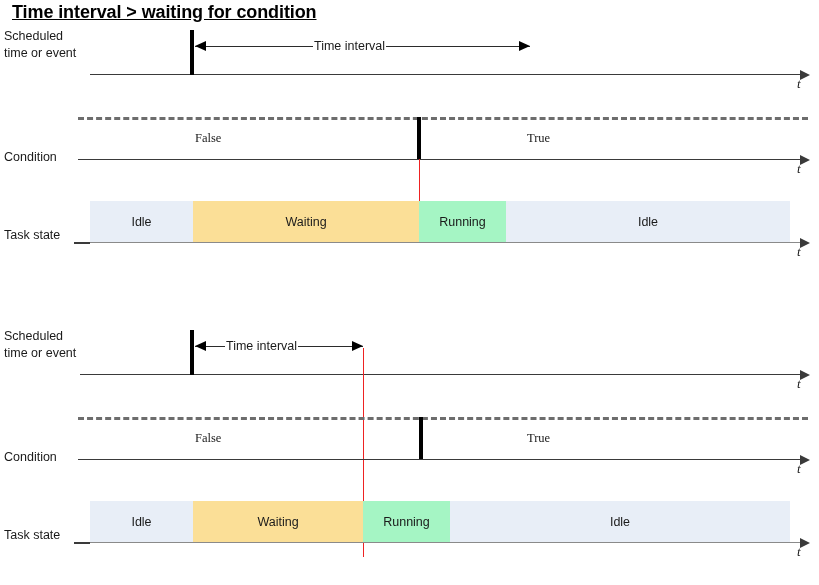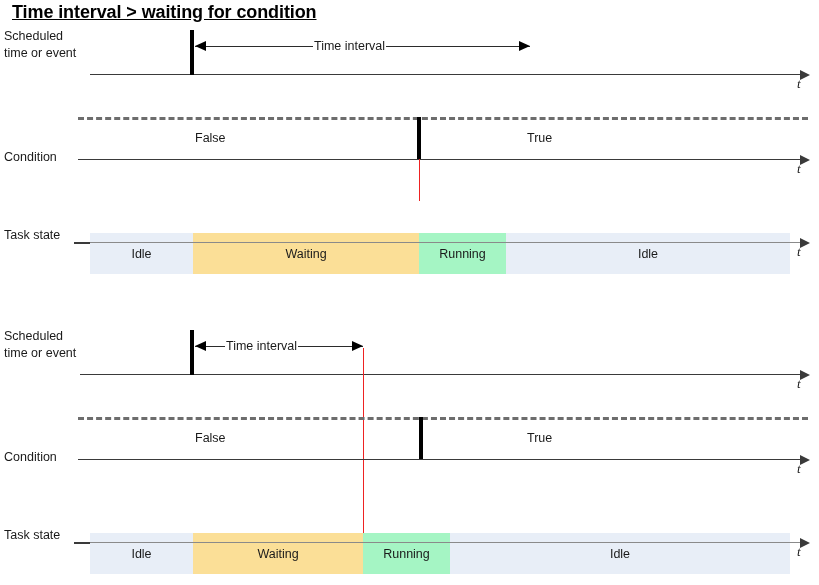--- a/index.html
+++ b/index.html
@@ -112,32 +112,32 @@
     padding: 0 1px;
     white-space: nowrap;
     transform: translateY(-50%);
   }
 
   .state-label {
     position: absolute;
     font-size: 12.5px;
     color: #1a1a1a;
     white-space: nowrap;
+    font-family: Liberation Serif, serif;
   }
 
   
   .state-block {
     position: absolute;
     box-sizing: border-box;
     font-size: 12.5px;
     color: #1a1a1a;
     display: flex;
     align-items: center;
     justify-content: center;
-    margin-top: 32px;
   }
 
   .label-tail {
     position: absolute;
     height: 0;
     border-top: 2px solid #3a3a3a;
   }
 </style>
 </head>
 <body>

